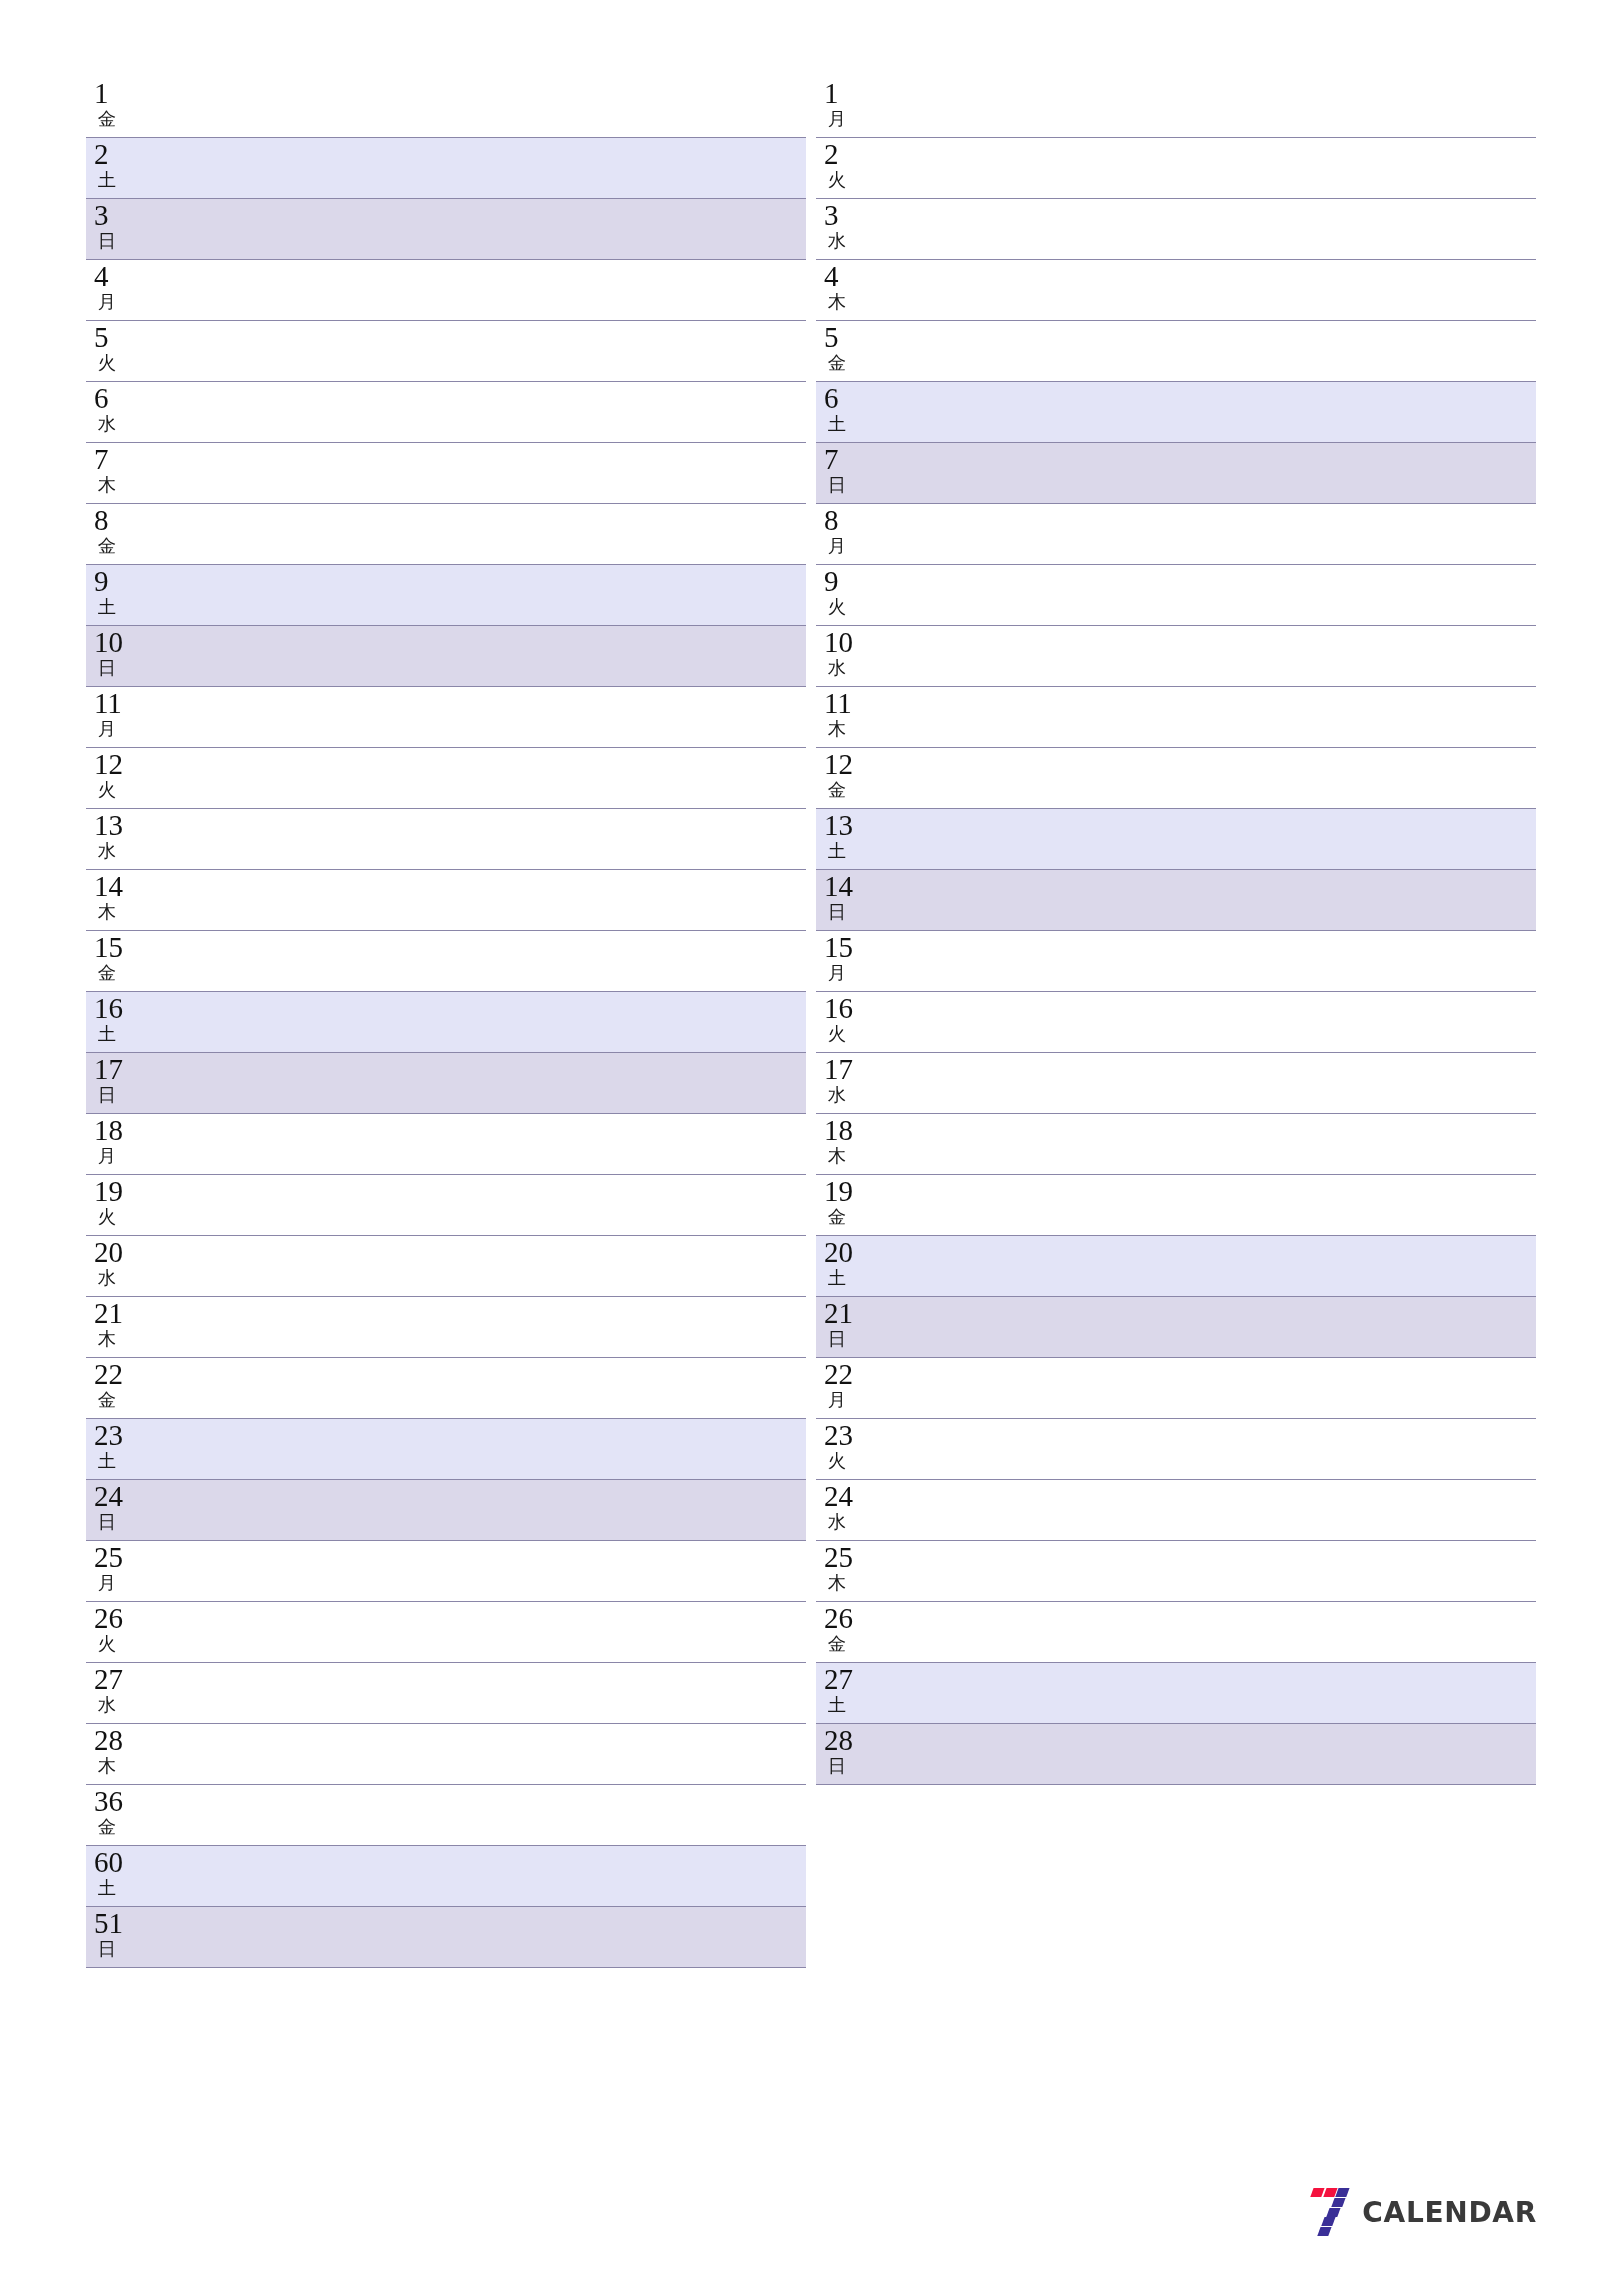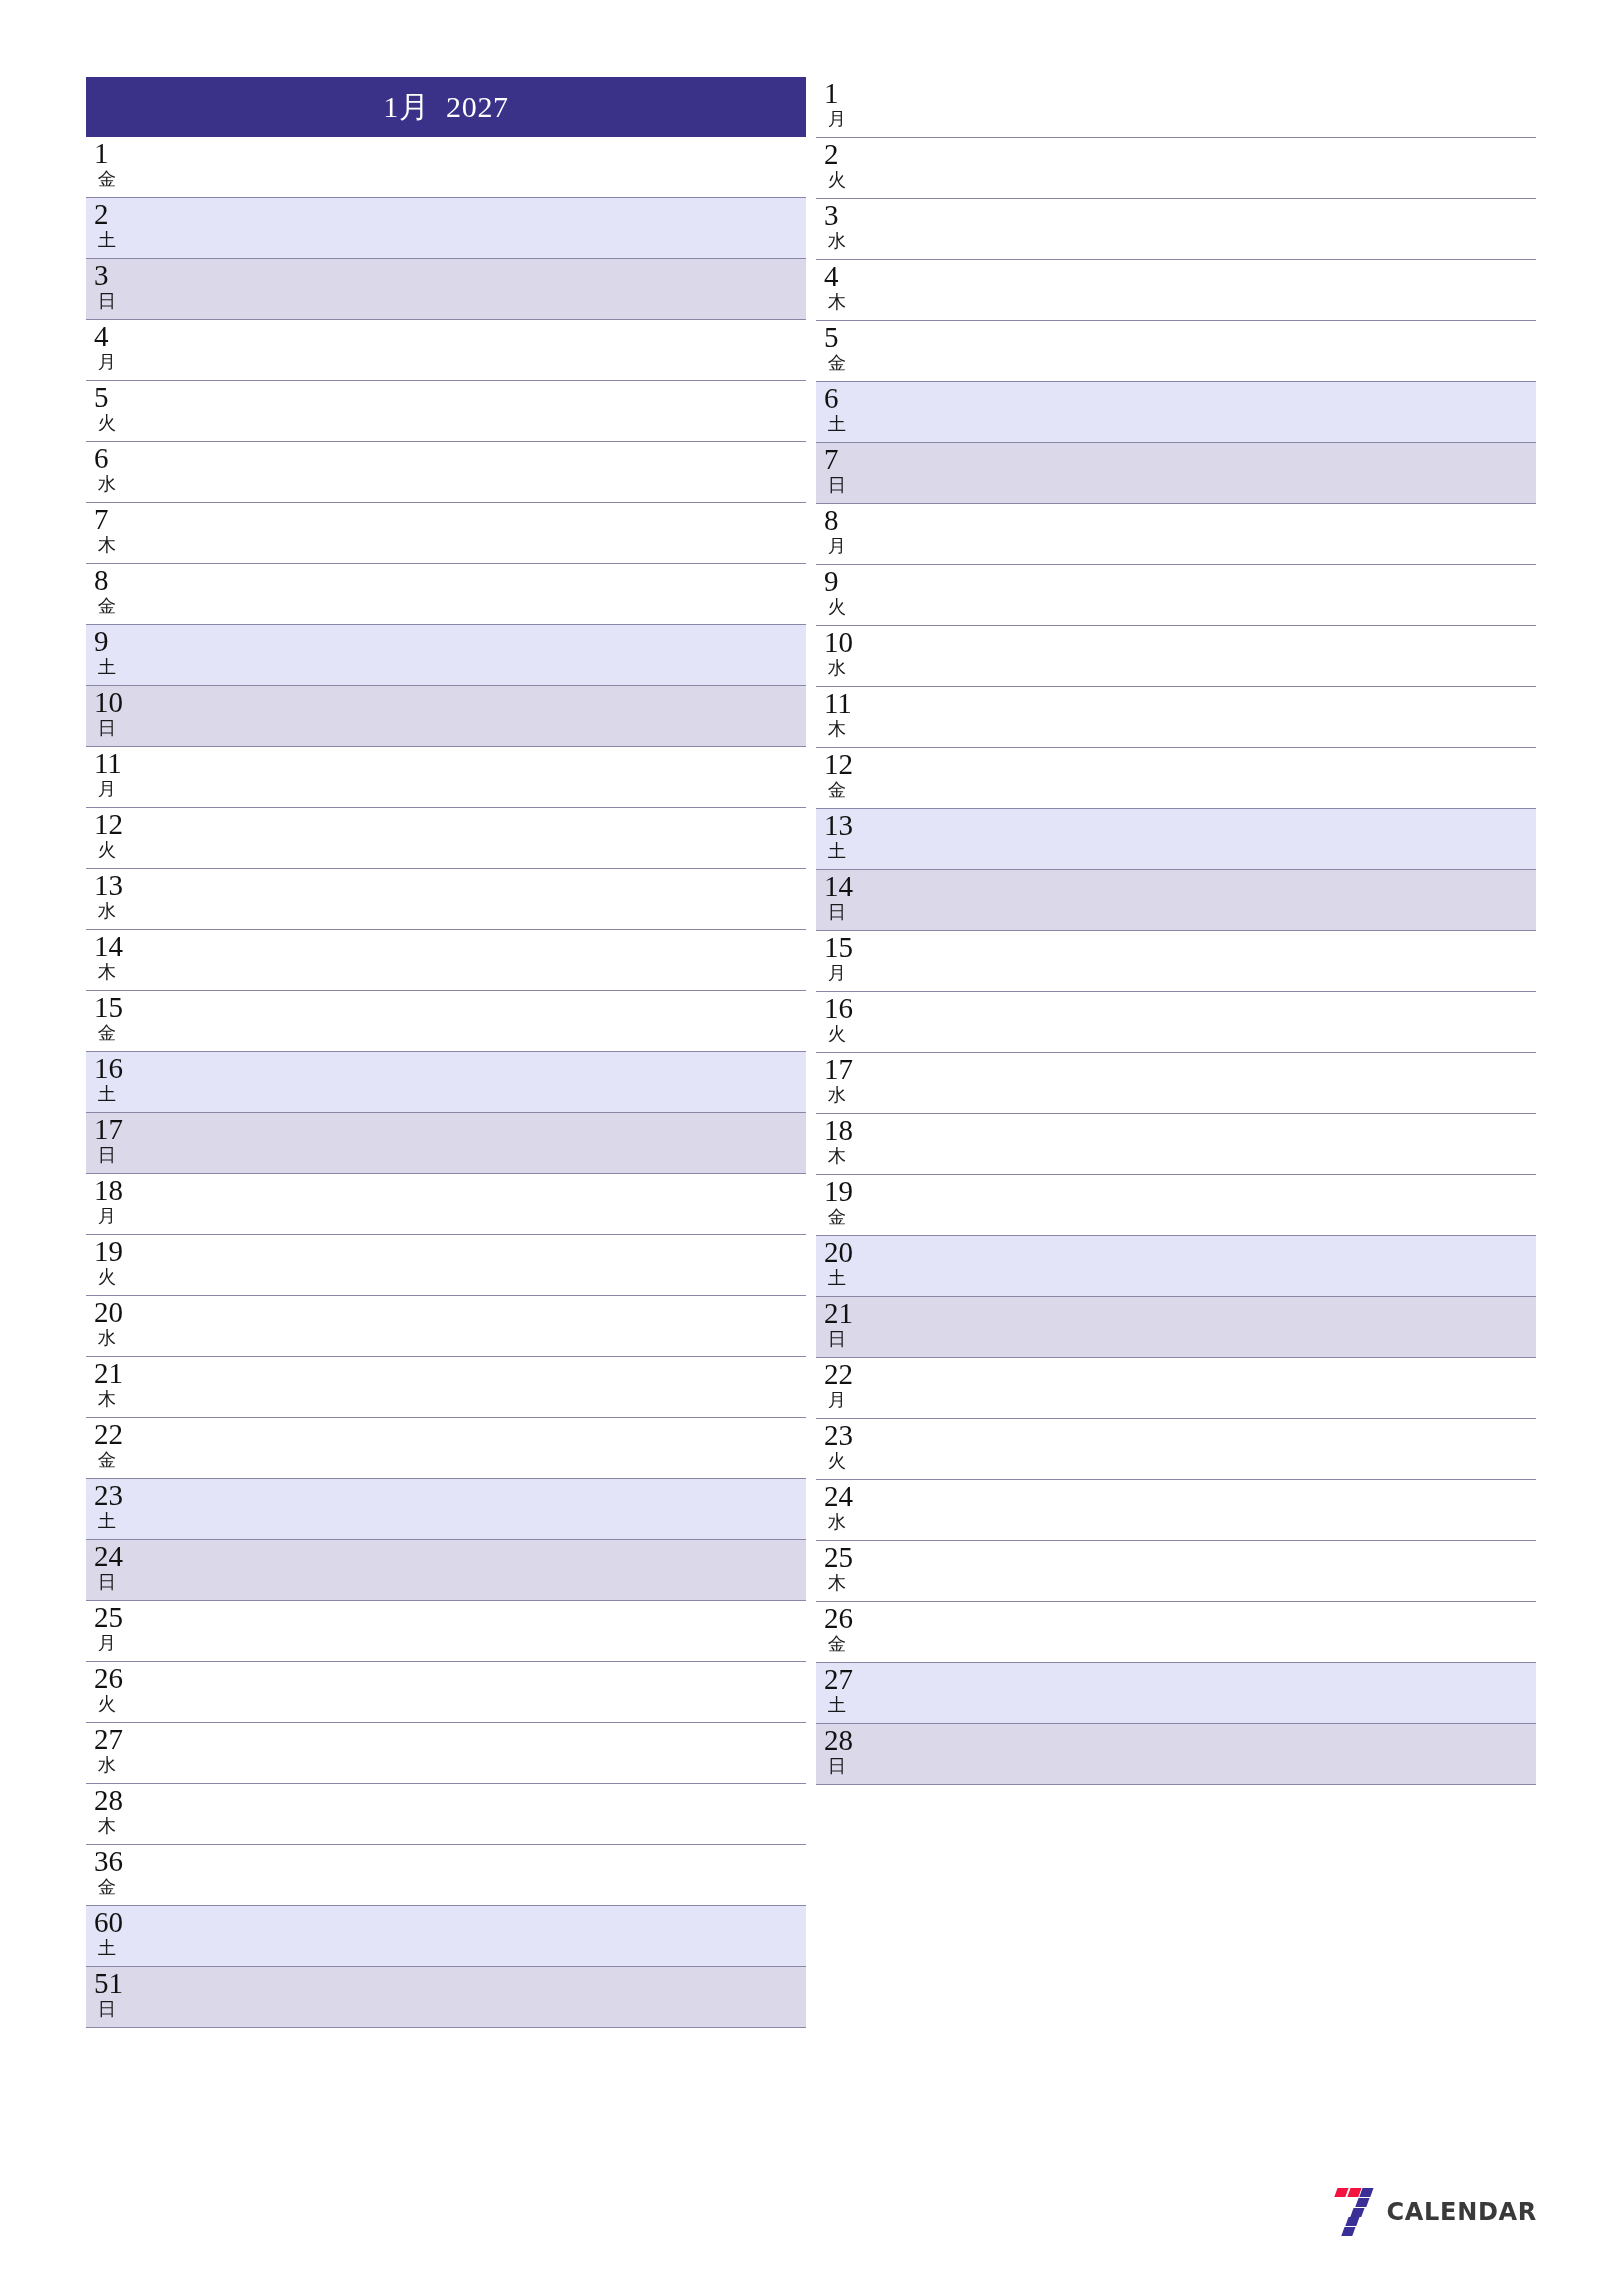--- a/index.html
+++ b/index.html
@@ -105,36 +105,33 @@
     position: relative;
   }
   .logo-mark i {
     position: absolute;
     display: block;
     transform: skewX(-20deg);
   }
   .logo-text {
     font-family: "DejaVu Sans", "Liberation Sans", sans-serif;
     font-weight: bold;
-    font-size: 24px;
+    font-size: 28px;
     letter-spacing: 0.7px;
     color: #3a3a3a;
   }
 </style>
 </head>
 <body>
 
 <div class="page">
 
   <div class="columns">
 
     <div class="month-col">
-      <div class="month-header">
-        <span class="m-title">1月  2027</span>
-      </div>
       <div class="days">
           <div class="day-row">
             <span class="day-num">1</span>
             <span class="day-wd">金</span>
           </div>
           <div class="day-row sat">
             <span class="day-num">2</span>
             <span class="day-wd">土</span>
           </div>
           <div class="day-row sun">

